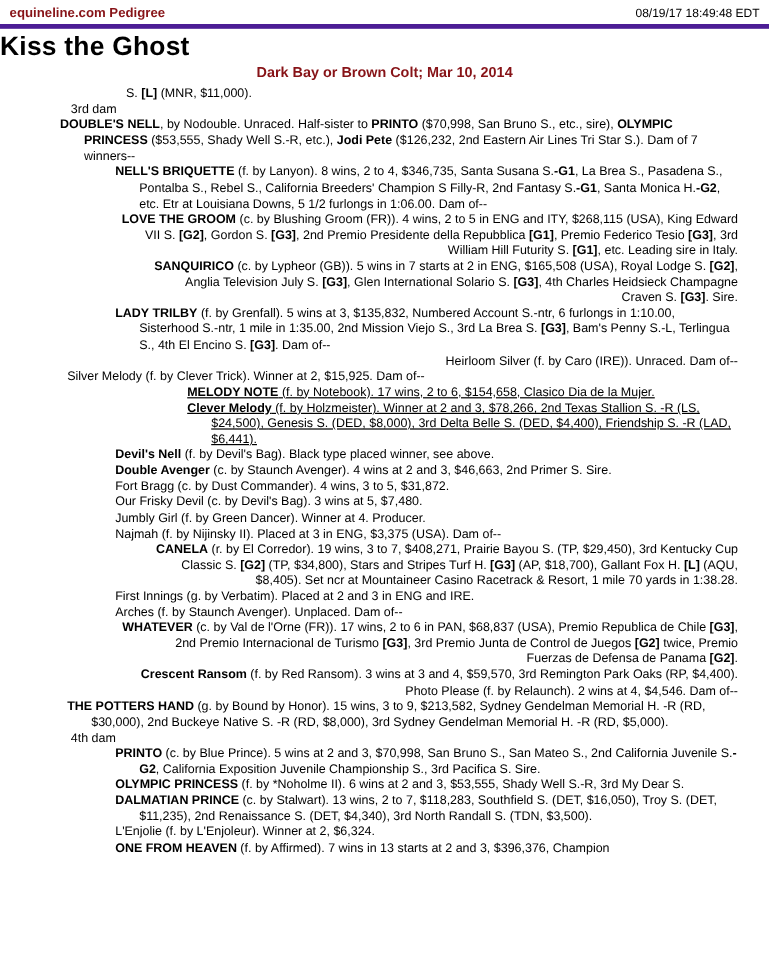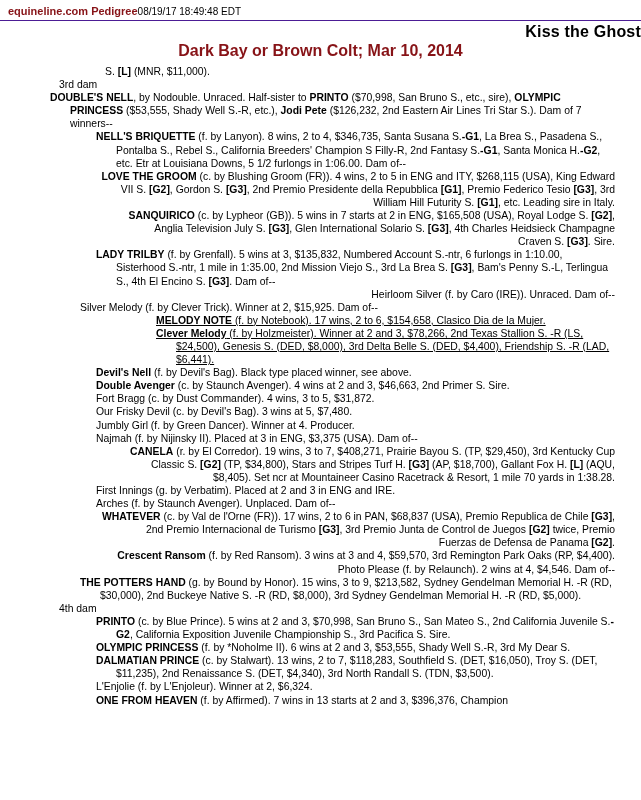--- a/index.html
+++ b/index.html
@@ -4,39 +4,39 @@
 <style>
   * { margin:0; padding:0; box-sizing:border-box; }
   html,body { background:#ffffff; }
   body {
     width:641px; height:800px; overflow:hidden;
     font-family:"Liberation Sans", sans-serif;
     color:#000;
   }
   .page { width:641px; height:800px; padding-top:4px; background:#fff; }
   .header-row {
-    display:flex; align-items:baseline;
+    display:flex; justify-content:space-between; align-items:baseline;
     padding:1px 8px 3px 8px;
-    border-bottom:1px solid #4c1d95;
+    border-bottom:4px solid #4c1d95;
   }
   .brand { font-weight:bold; font-size:11px; color:var(--maroon,#871317); }
   .timestamp { font-size:10px; color:#000; }
-  .title { text-align:right; font-size:16px; font-weight:bold; margin-top:2px; letter-spacing:0.2px; }
-  .subtitle { text-align:center; font-size:16px; font-weight:bold; color:var(--maroon,#871317); margin-top:1px; }
+  .title { text-align:left; font-size:22px; font-weight:bold; margin-top:2px; letter-spacing:0.2px; }
+  .subtitle { text-align:center; font-size:12px; font-weight:bold; color:var(--maroon,#871317); margin-top:1px; }
   .body {
     font-size:10.4px; line-height:13.1px;
     padding-right:26px; margin-top:5px;
   }
   .entry { text-align:left; }
   .lvl-carry { padding-left:105px; }
   .lvl-dam   { padding-left:59px; }
   .lvl-1 { padding-left:70px;  text-indent:-20px; }
   .lvl-2 { padding-left:116px; text-indent:-20px; }
   .lvl-3 { padding-left:120px; text-indent:-20px;text-align:right; }
-  .lvl-4 { padding-left:100px; text-indent:-20px; }
+  .lvl-4 { padding-left:76px; text-indent:-20px; }
   .lvl-5 { padding-left:176px; text-indent:-20px;text-decoration:underline; }
   .b { font-weight:bold; }
 </style>
 </head>
 <body>
 
 <div class="page">
   <div class="header-row">
     <span class="brand">equineline.com Pedigree</span>
     <span class="timestamp">08/19/17 18:49:48 EDT</span>

